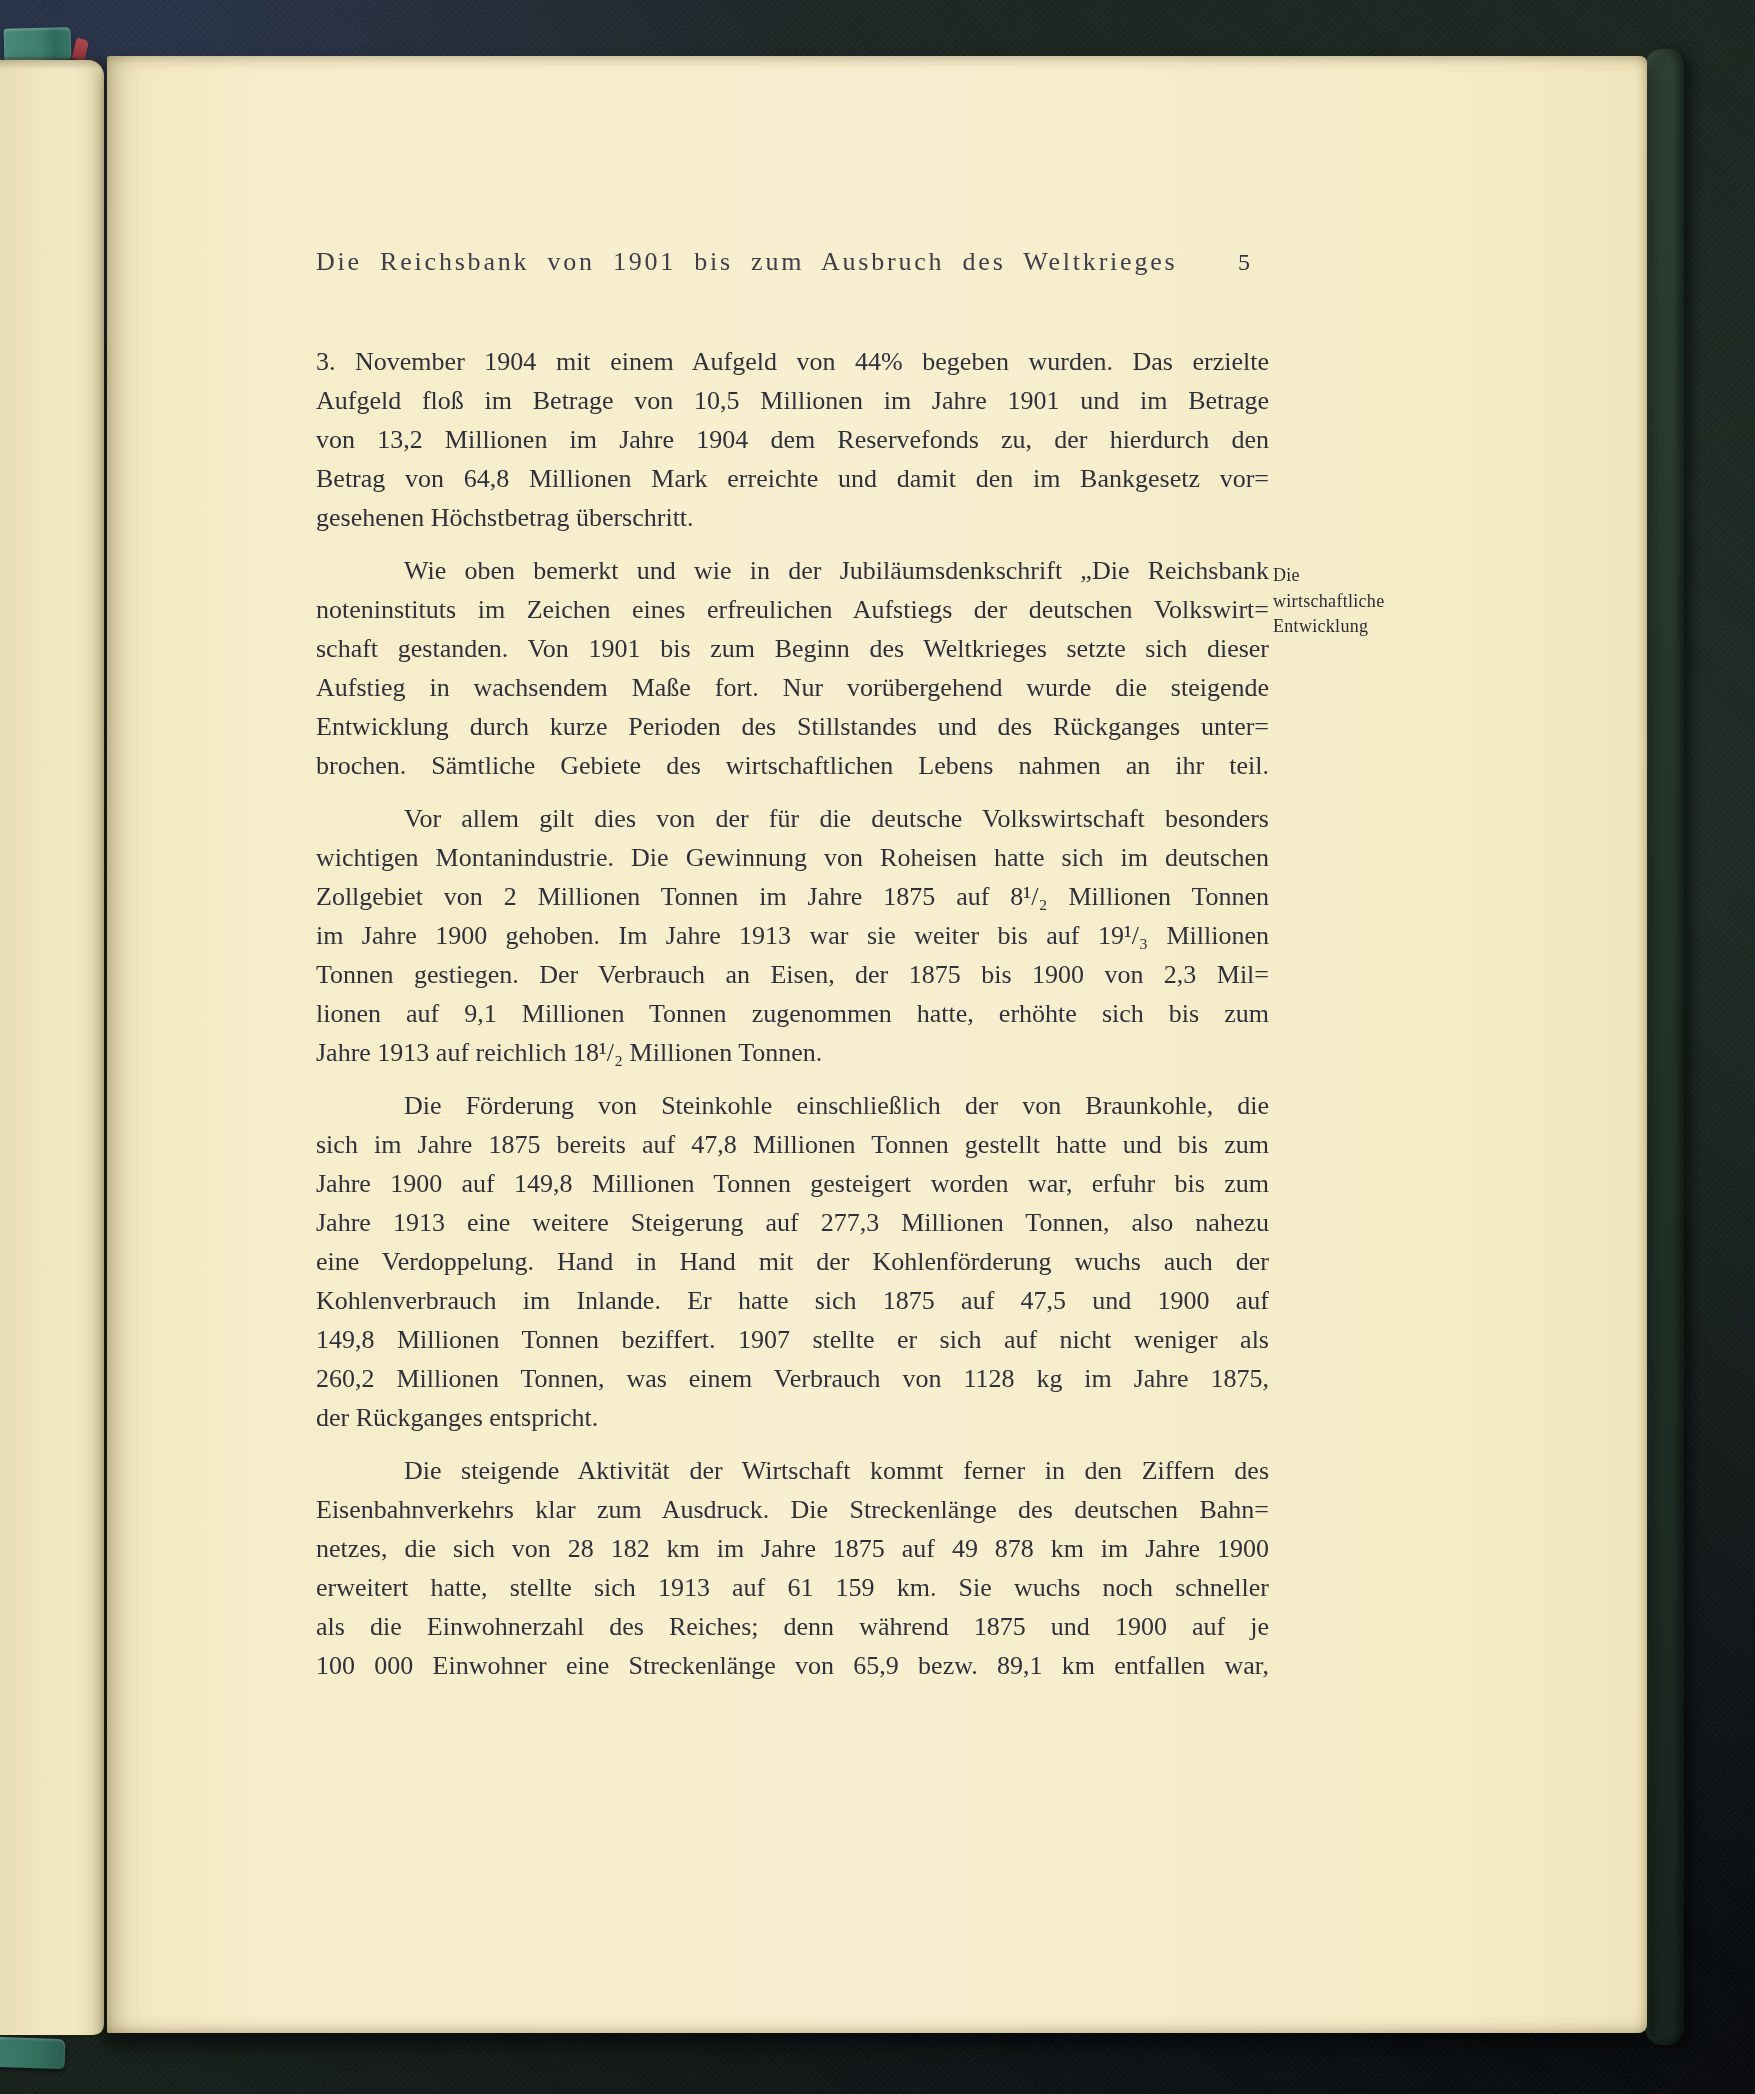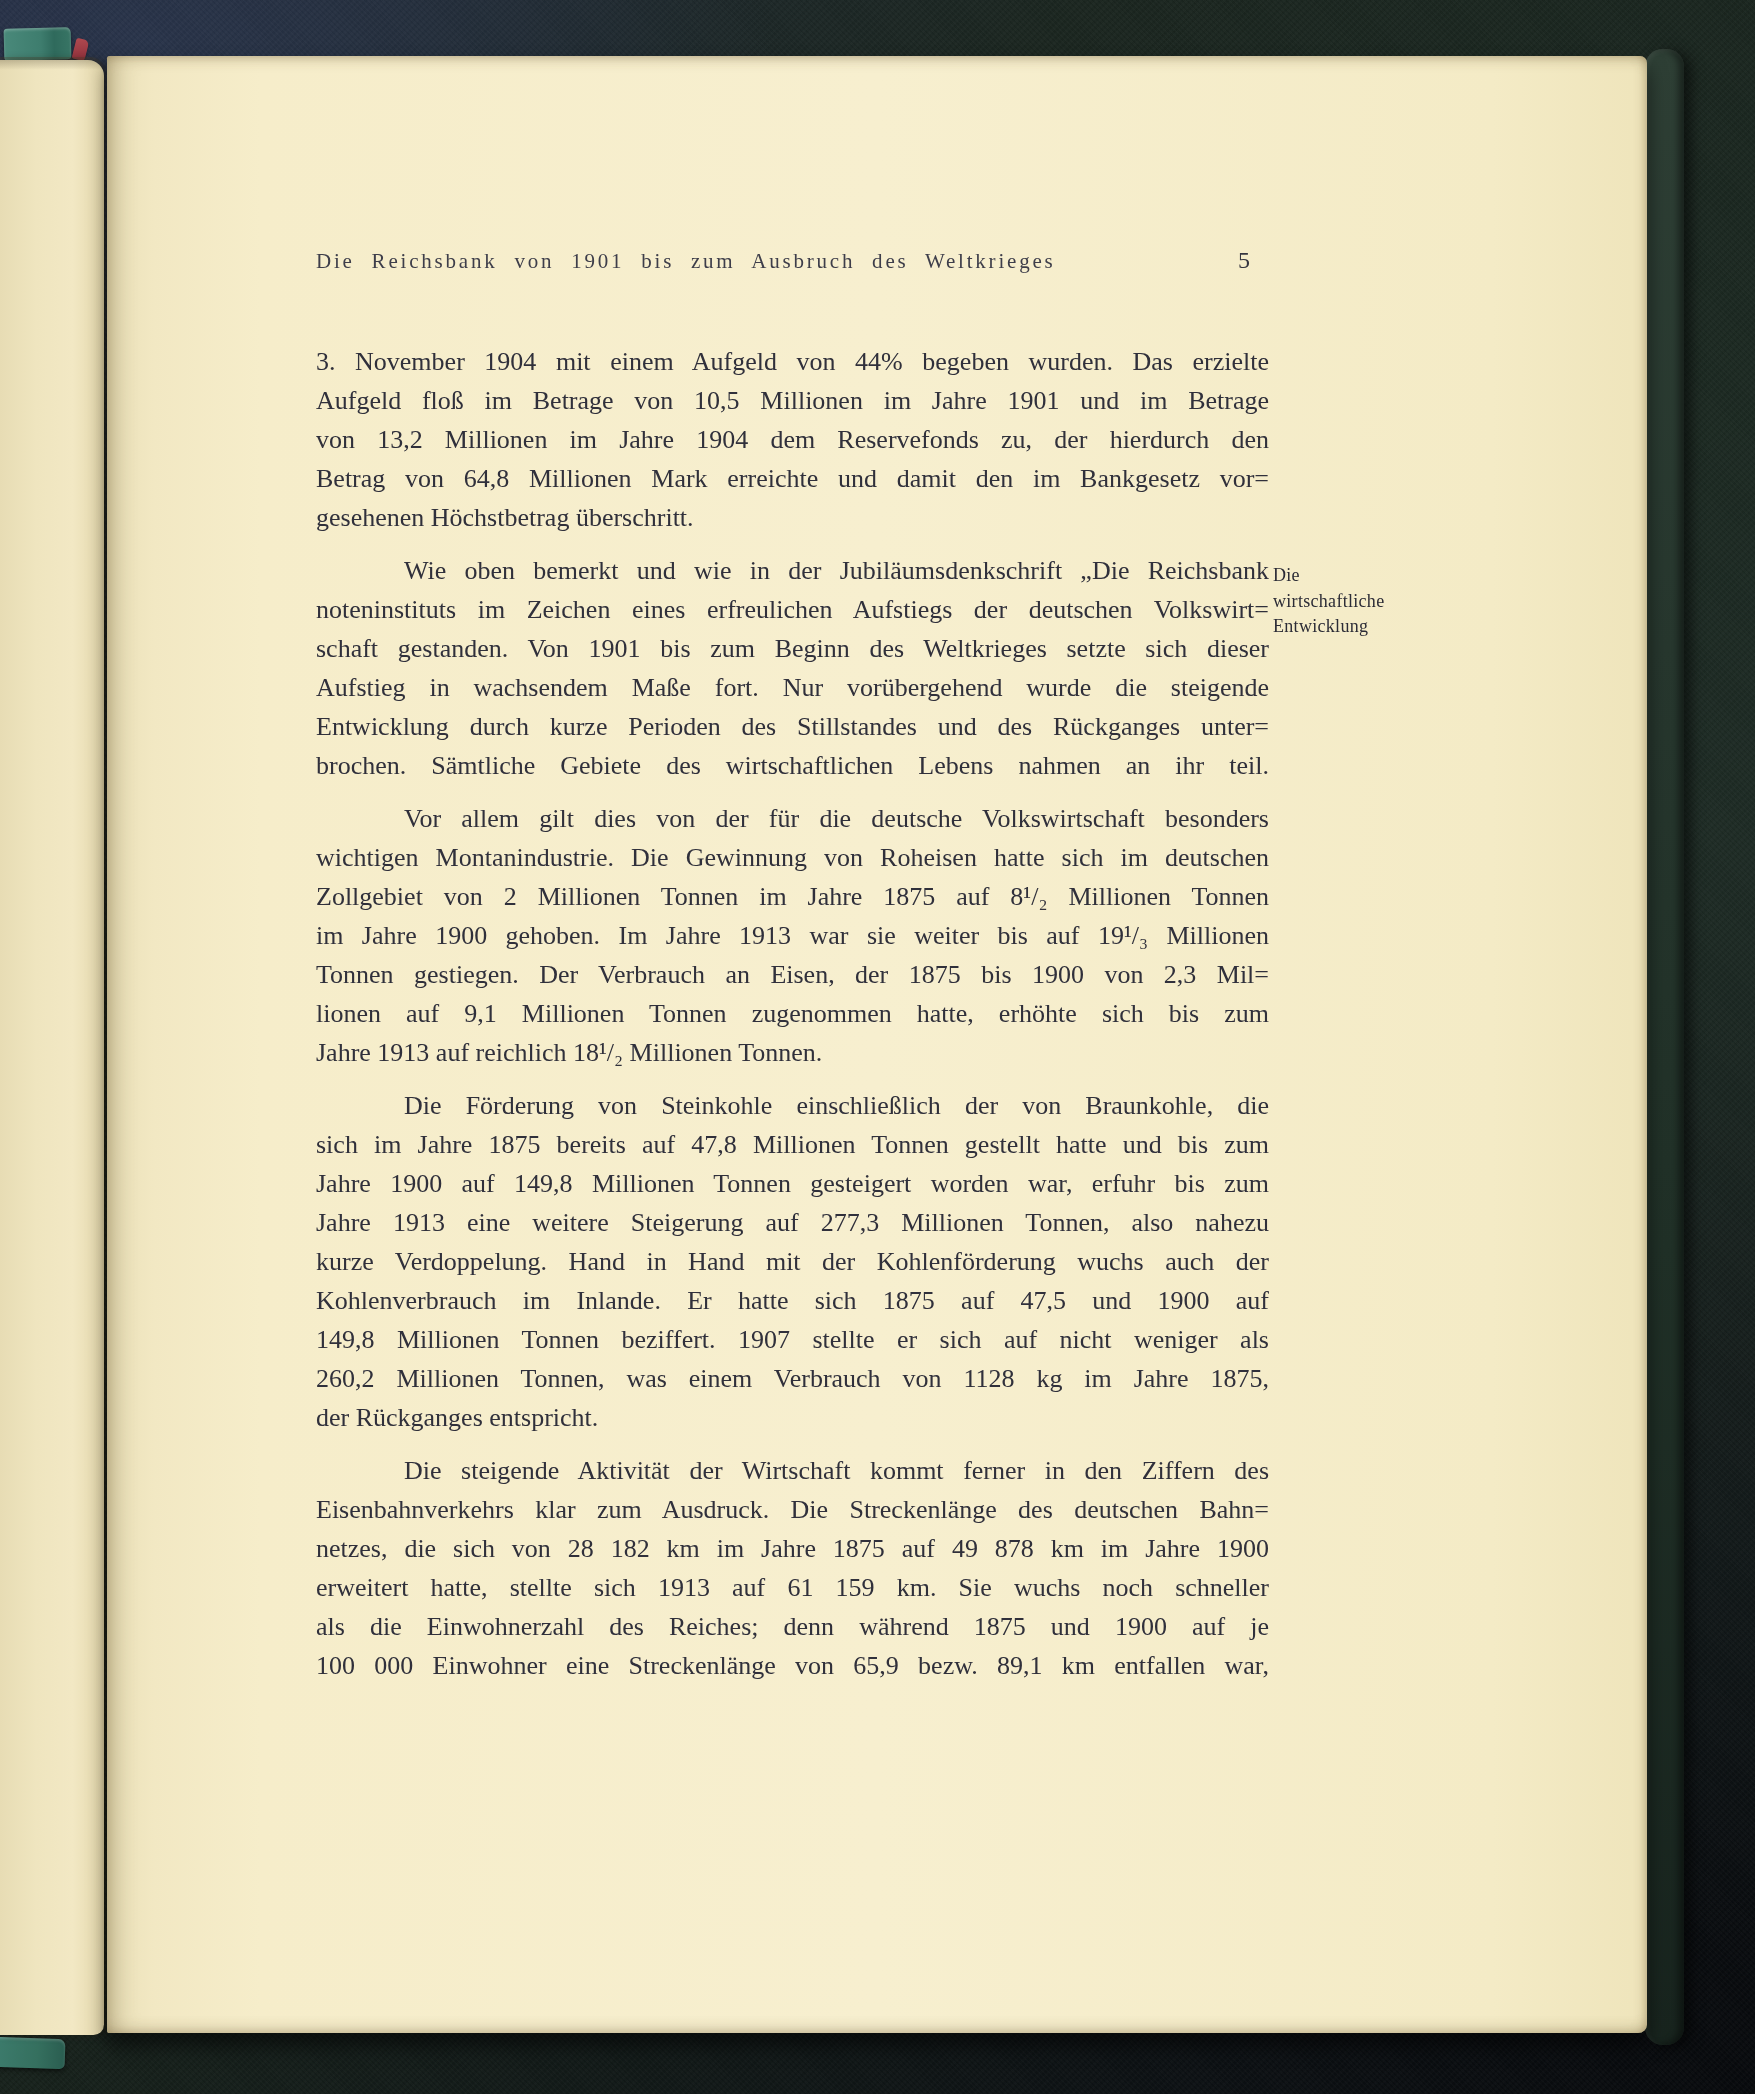--- a/index.html
+++ b/index.html
@@ -83,21 +83,21 @@
       0 12.3px 19.3px rgba(0,0,0,0.55);
   }
 
   
   .running-head {
     position: absolute; left: 209px; top: 191px; width: 962px;
     display: flex; align-items: baseline; justify-content: space-between;
     color: #3e3e4a;
   }
   .running-title {
-    font-size: 21px;
+    font-size: 26px;
     letter-spacing: 2.8px;
     word-spacing: 8.8px;
     white-space: nowrap;
   }
   .page-number {
     font-size: 24px;
     padding-right: 28px;
     color: #35353f;
   }
 
@@ -168,21 +168,21 @@
         <div class="line">im Jahre 1900 gehoben.  Im Jahre 1913 war sie weiter bis auf 19¹/₃ Millionen</div>
         <div class="line">Tonnen gestiegen.  Der Verbrauch an Eisen, der 1875 bis 1900 von 2,3 Mil=</div>
         <div class="line">lionen auf 9,1 Millionen Tonnen zugenommen hatte, erhöhte sich bis zum</div>
         <div class="line endline">Jahre 1913 auf reichlich 18¹/₂ Millionen Tonnen.</div>
       </div>
       <div class="para">
         <div class="line indent">Die Förderung von Steinkohle einschließlich der von Braunkohle, die</div>
         <div class="line">sich im Jahre 1875 bereits auf 47,8 Millionen Tonnen gestellt hatte und bis zum</div>
         <div class="line">Jahre 1900 auf 149,8 Millionen Tonnen gesteigert worden war, erfuhr bis zum</div>
         <div class="line">Jahre 1913 eine weitere Steigerung auf 277,3 Millionen Tonnen, also nahezu</div>
-        <div class="line">kurze Verdoppelung.  Hand in Hand mit der Kohlenförderung wuchs auch der</div>
+        <div class="line">eine Verdoppelung.  Hand in Hand mit der Kohlenförderung wuchs auch der</div>
         <div class="line">Kohlenverbrauch im Inlande.  Er hatte sich 1875 auf 47,5 und 1900 auf</div>
         <div class="line">149,8 Millionen Tonnen beziffert.  1907 stellte er sich auf nicht weniger als</div>
         <div class="line">260,2 Millionen Tonnen, was einem Verbrauch von 1128 kg im Jahre 1875,</div>
         <div class="line endline">der Rückganges entspricht.</div>
       </div>
       <div class="para">
         <div class="line indent">Die steigende Aktivität der Wirtschaft kommt ferner in den Ziffern des</div>
         <div class="line">Eisenbahnverkehrs klar zum Ausdruck.  Die Streckenlänge des deutschen Bahn=</div>
         <div class="line">netzes, die sich von 28 182 km im Jahre 1875 auf 49 878 km im Jahre 1900</div>
         <div class="line">erweitert hatte, stellte sich 1913 auf 61 159 km.  Sie wuchs noch schneller</div>

